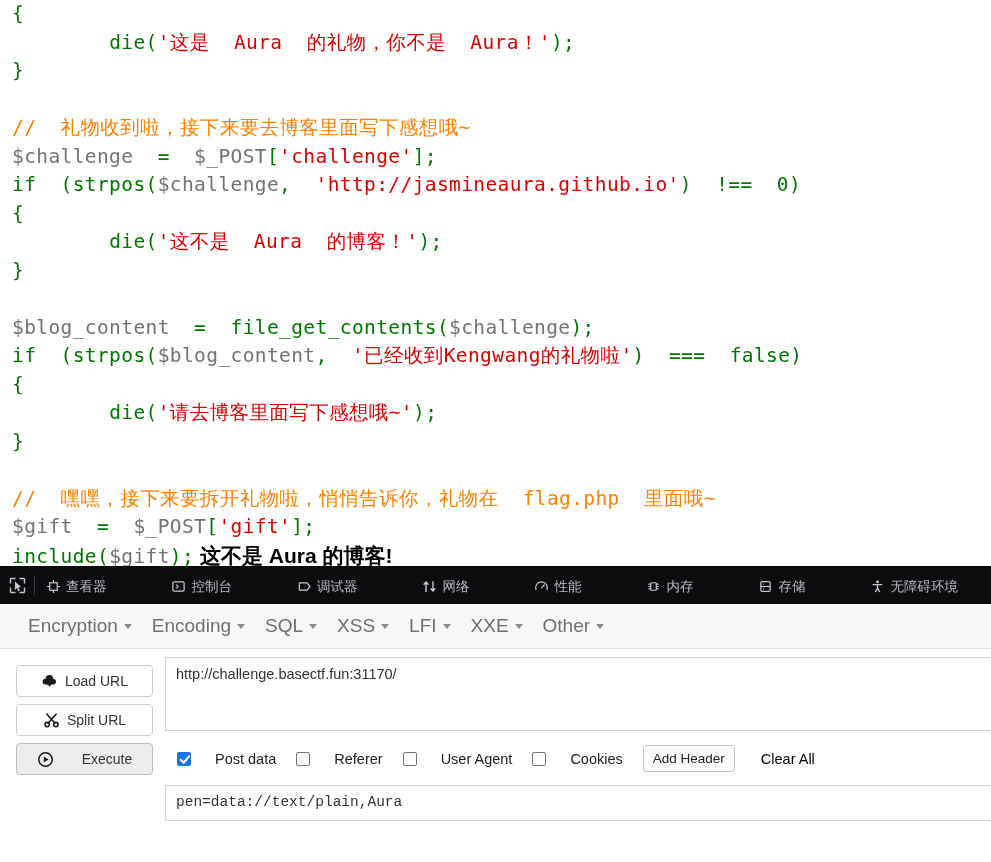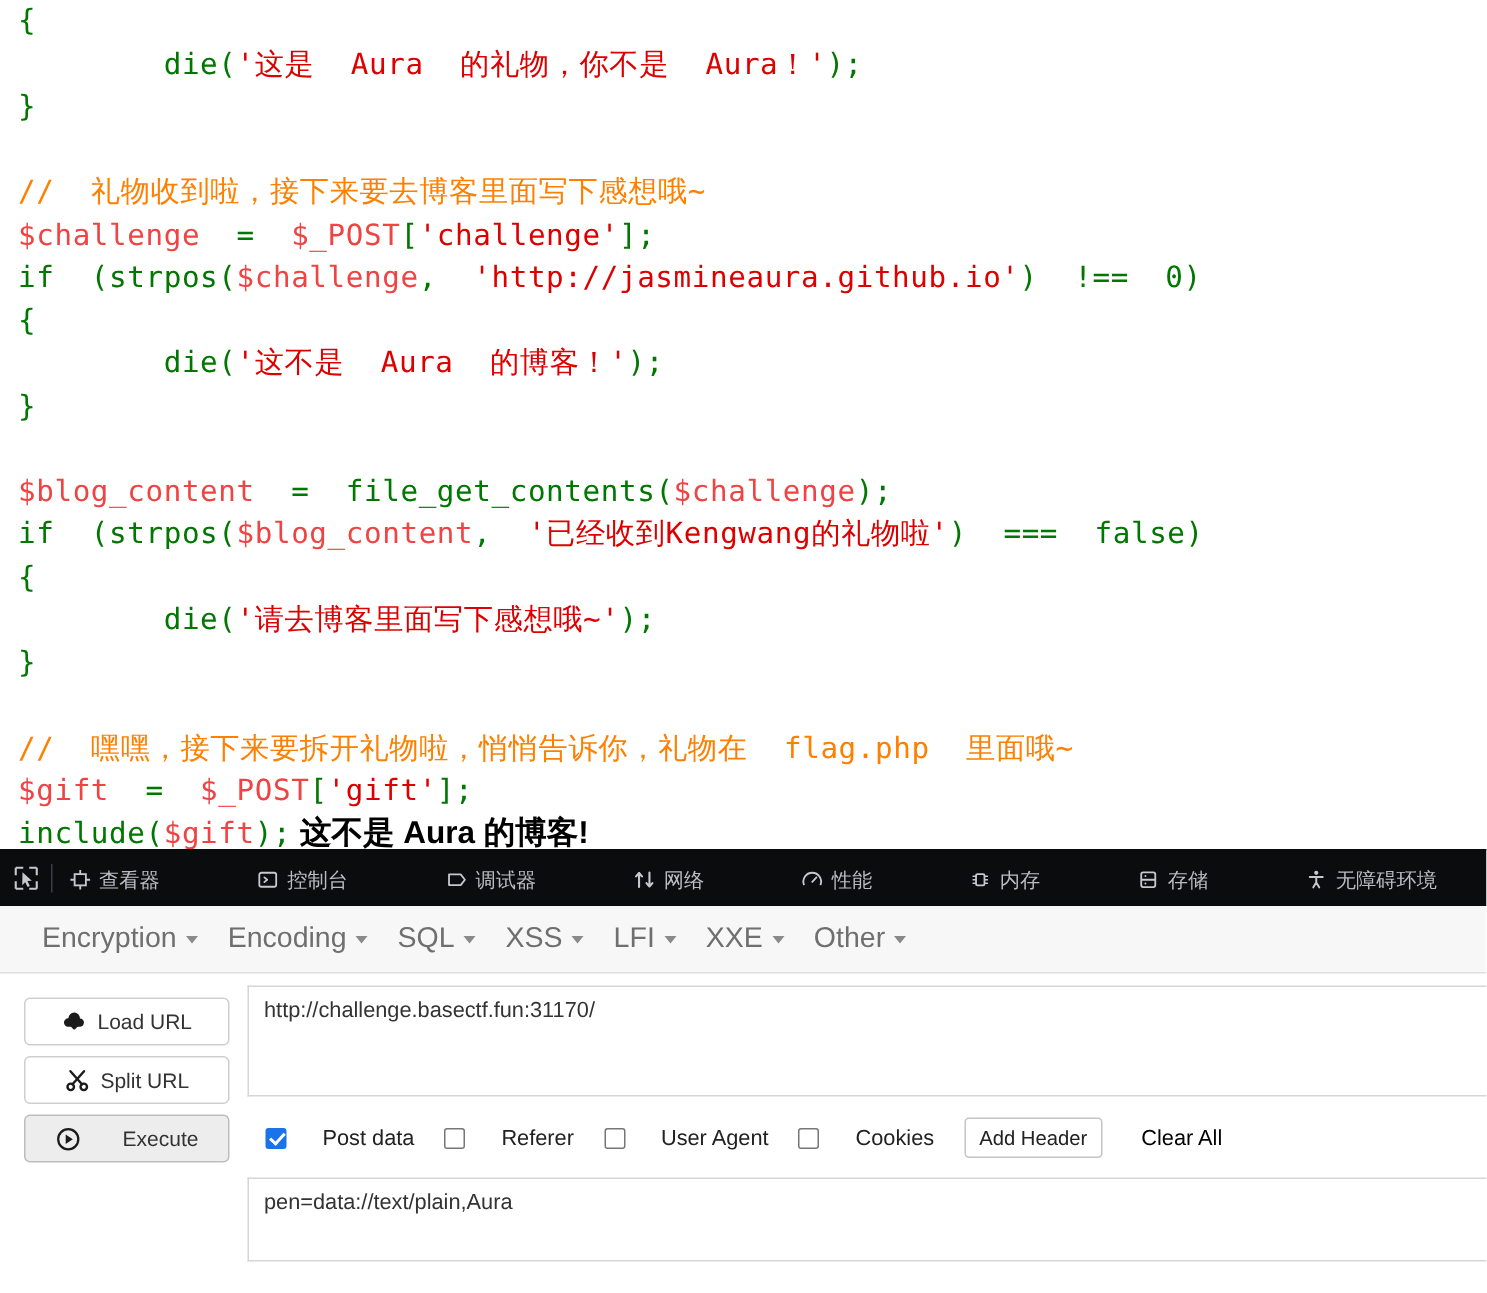--- a/index.html
+++ b/index.html
@@ -25,21 +25,21 @@
     white-space:pre;
     padding:0 0 0 12px;
     margin:0;
     letter-spacing:0.4px;
   }
   .ln{display:block;height:28.5px;white-space:pre;}
   .blank{display:block;height:28.5px;}
 
   
   .kw       {color:#007700;}   
-  .var      {color:#ef4444;}   
+  .var      {color:#737373;}   
   .str      {color:#DD0000;}   
   .cmt      {color:#FF8000;}   
   .html-out {
     color:#000000;
     font-family:"Liberation Sans",sans-serif;
     font-weight:bold;
     font-size:21px;
     letter-spacing:0;
   }
 
@@ -155,21 +155,21 @@
     background:#ffffff;
     font-family:"Liberation Sans",sans-serif;
     font-size:14.5px;
     color:#333;
     padding:8px 10px;
     resize:none;
     outline:none;
     display:block;
   }
   #url-area{height:74px;}
-  #post-area{height:56px;}
+  #post-area{height:36px;font-family:Liberation Mono, monospace;}
 
   .hb-options{
     display:flex;align-items:center;
     gap:0;
     padding:14px 0 13px 12px;
     font-size:14.5px;
     color:#222;
   }
   .opt{
     display:flex;align-items:center;gap:24px;

